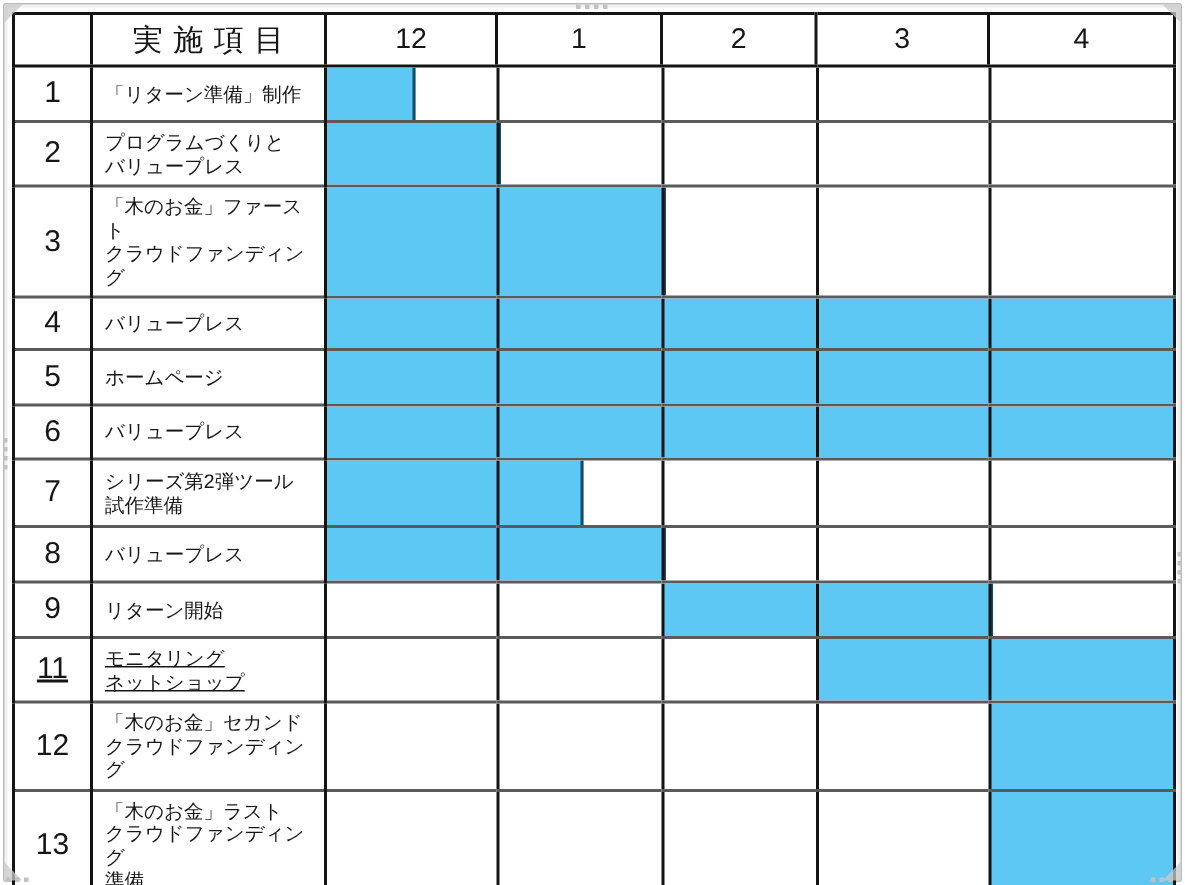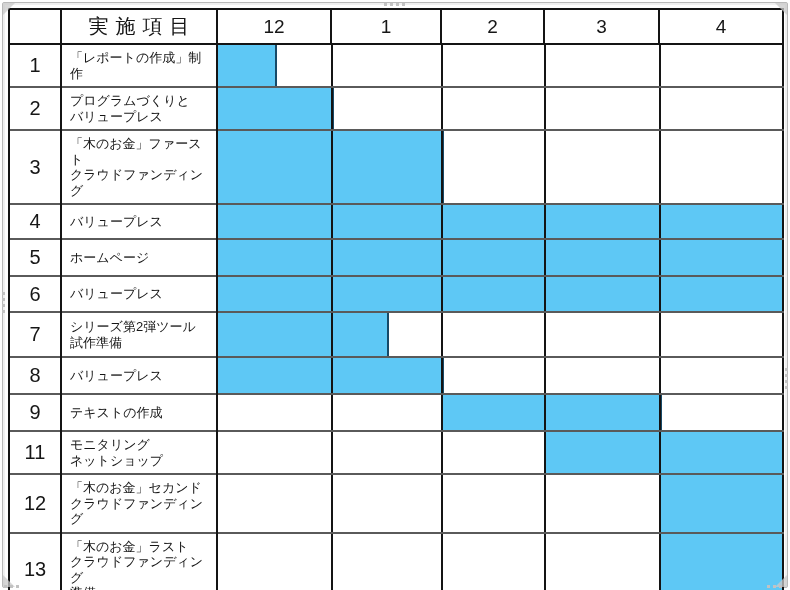--- a/index.html
+++ b/index.html
@@ -75,21 +75,21 @@
         <th class="h-month">12</th>
         <th class="h-month">1</th>
         <th class="h-month">2</th>
         <th class="h-month">3</th>
         <th class="h-month">4</th>
       </tr>
     </thead>
     <tbody id="gantt-rows">
         <tr style="height: 37px;">
           <td class="c-num">1</td>
-          <td class="c-task">「レポートの作成」制作</td>
+          <td class="c-task">「リターン準備」制作</td>
           <td class="c-gantt" colspan="5">
             <div class="glayer">
               <div class="bar" style="left: 0px; width: 57px;"></div>
               <div class="vline" style="left: 113px;"></div>
               <div class="vline" style="left: 223px;"></div>
               <div class="vline" style="left: 326px;"></div>
               <div class="vline" style="left: 441px;"></div>
             </div>
           </td>
         </tr>
@@ -182,32 +182,32 @@
               <div class="bar" style="left: 0px; width: 224px;"></div>
               <div class="vline" style="left: 113px;"></div>
               <div class="vline" style="left: 223px;"></div>
               <div class="vline" style="left: 326px;"></div>
               <div class="vline" style="left: 441px;"></div>
             </div>
           </td>
         </tr>
         <tr style="height: 37px;">
           <td class="c-num">9</td>
-          <td class="c-task">テキストの作成</td>
+          <td class="c-task">リターン開始</td>
           <td class="c-gantt" colspan="5">
             <div class="glayer">
               <div class="bar" style="left: 224px; width: 218px;"></div>
               <div class="vline" style="left: 113px;"></div>
               <div class="vline" style="left: 223px;"></div>
               <div class="vline" style="left: 326px;"></div>
               <div class="vline" style="left: 441px;"></div>
             </div>
           </td>
         </tr>
-        <tr style="height: 42px;">
+        <tr style="height: 42px; text-decoration: underline;">
           <td class="c-num">11</td>
           <td class="c-task">モニタリング
 ネットショップ</td>
           <td class="c-gantt" colspan="5">
             <div class="glayer">
               <div class="bar to-edge" style="left: 327px; width: 239px;"></div>
               <div class="vline" style="left: 113px;"></div>
               <div class="vline" style="left: 223px;"></div>
               <div class="vline" style="left: 326px;"></div>
               <div class="vline" style="left: 441px;"></div>

